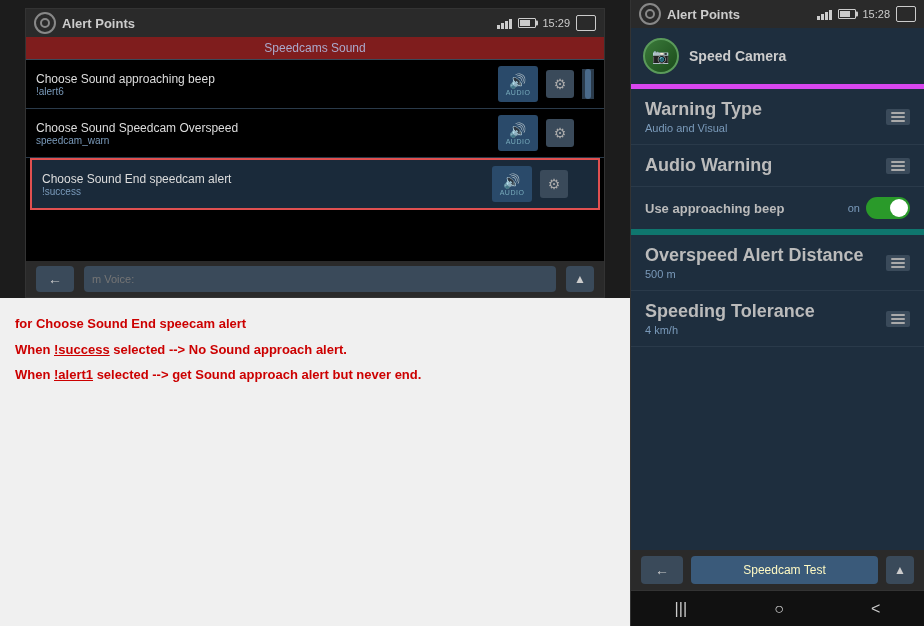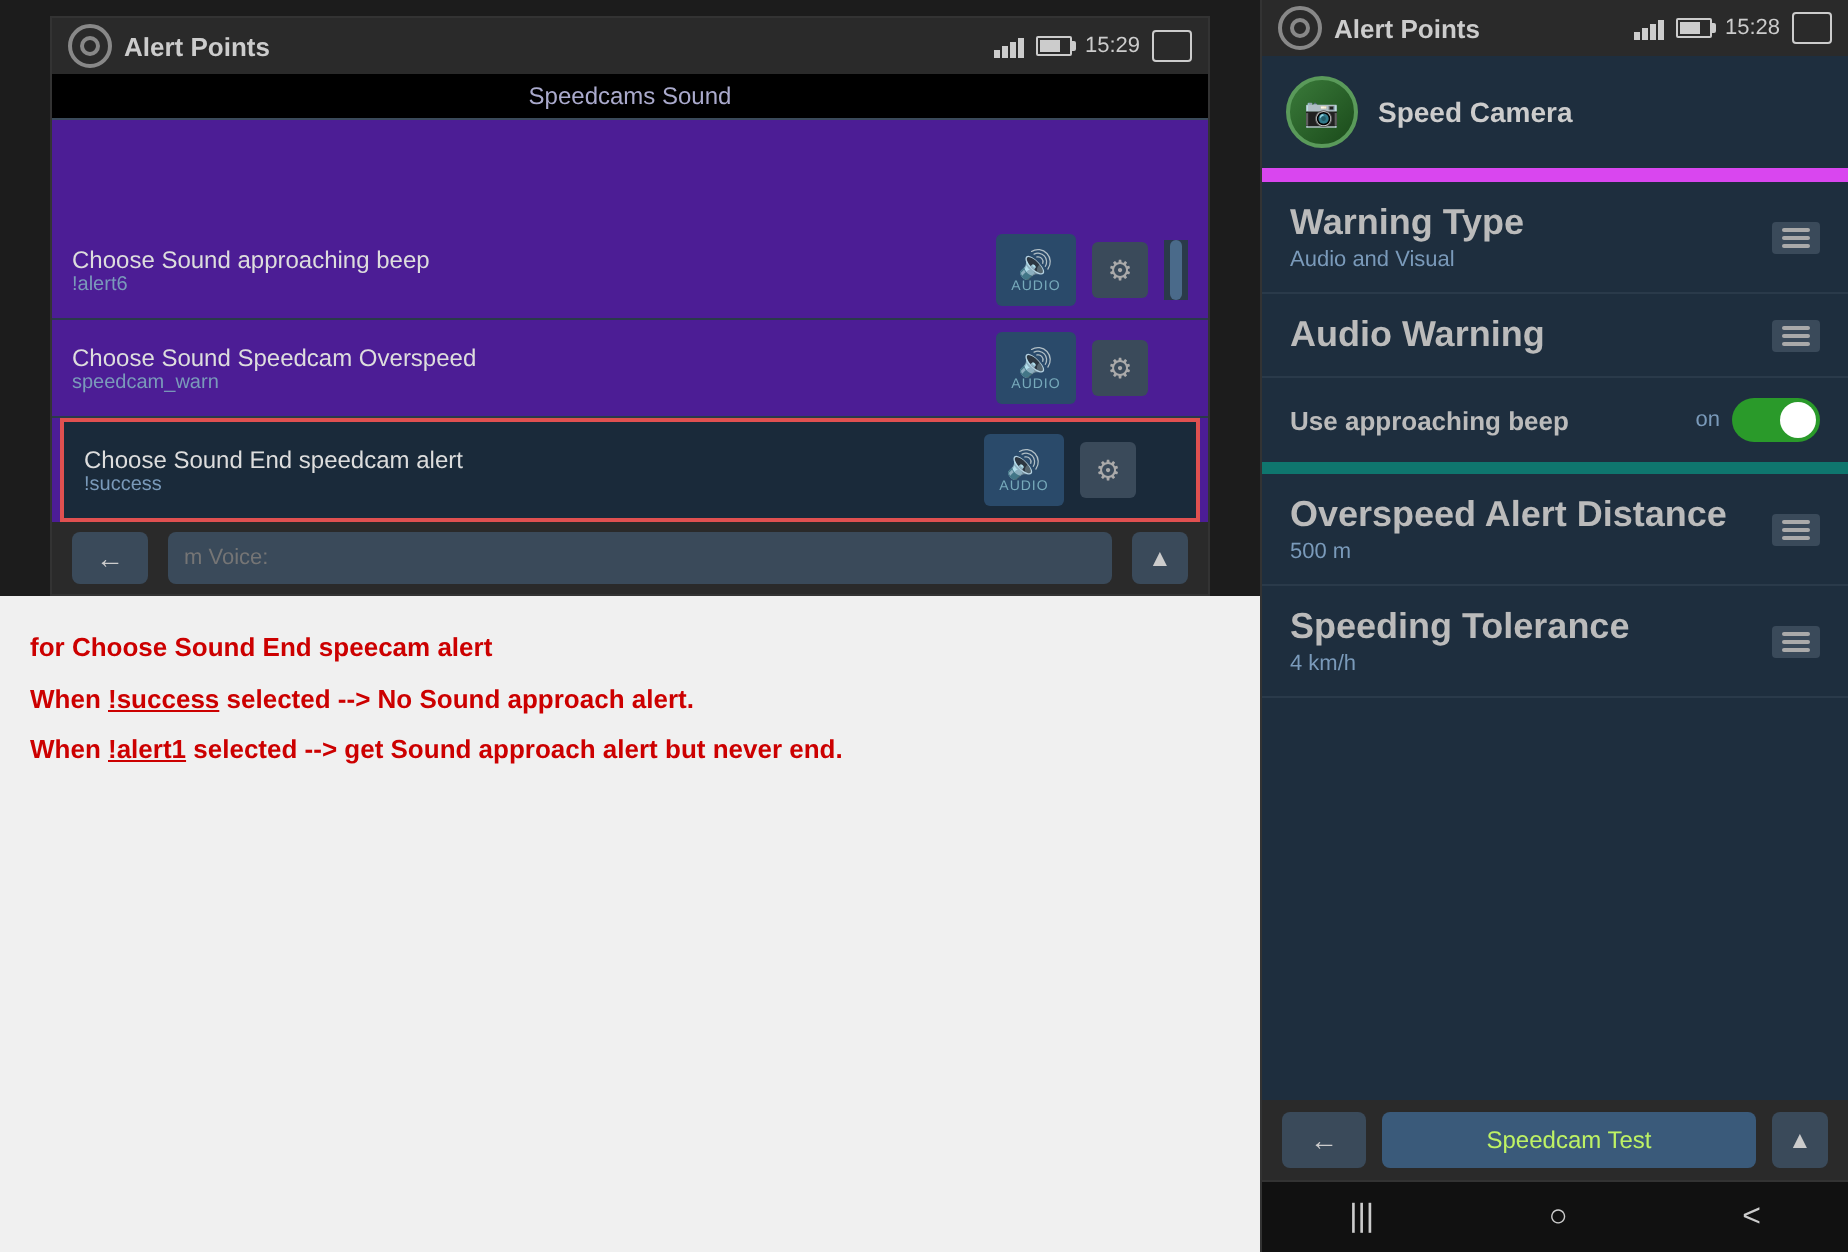--- a/index.html
+++ b/index.html
@@ -117,33 +117,32 @@
 
     .camera-icon-btn {
       width: 20px;
       height: 16px;
       border: 1px solid #ccc;
       border-radius: 2px;
       position: relative;
     }
 
     .section-header {
-      background: #000000;
+      background: #7f1d1d;
       color: #aac;
       text-align: center;
       font-size: 12px;
       padding: 4px;
       border-bottom: 1px solid #3a4a5a;
     }
 
     .sound-list {
       flex: 1;
       overflow: hidden;
-      background: #4c1d95;
-      justify-content: flex-end;
+      background: #000000;
     }
 
     .sound-item {
       display: flex;
       align-items: center;
       padding: 6px 10px;
       border-bottom: 1px solid #2a3a4a;
       gap: 8px;
     }
 
@@ -300,21 +299,21 @@
     .right-content {
       flex: 1;
       background: #1e2e3e;
       overflow: hidden;
     }
 
     .right-section-header {
       display: flex;
       align-items: center;
       padding: 10px 12px;
-      border-bottom: 7px solid #d946ef;
+      border-bottom: 5px solid #d946ef;
       gap: 10px;
     }
 
     .speed-cam-icon {
       width: 36px;
       height: 36px;
       border-radius: 50%;
       background: linear-gradient(135deg, #3a7a3a, #1a4a1a);
       border: 2px solid #5a9a5a;
       display: flex;
@@ -436,21 +435,21 @@
       border-radius: 4px;
       padding: 4px 14px;
       font-size: 14px;
       cursor: pointer;
       height: 28px;
     }
 
     .speedcam-test-btn {
       flex: 1;
       background: #3a5a7a;
-      color: #bef264;
+      color: #fef9c3;
       border: none;
       border-radius: 4px;
       height: 28px;
       font-size: 12px;
       cursor: pointer;
     }
 
     .up-btn-right {
       background: #3a4a5a;
       color: #ccc;

